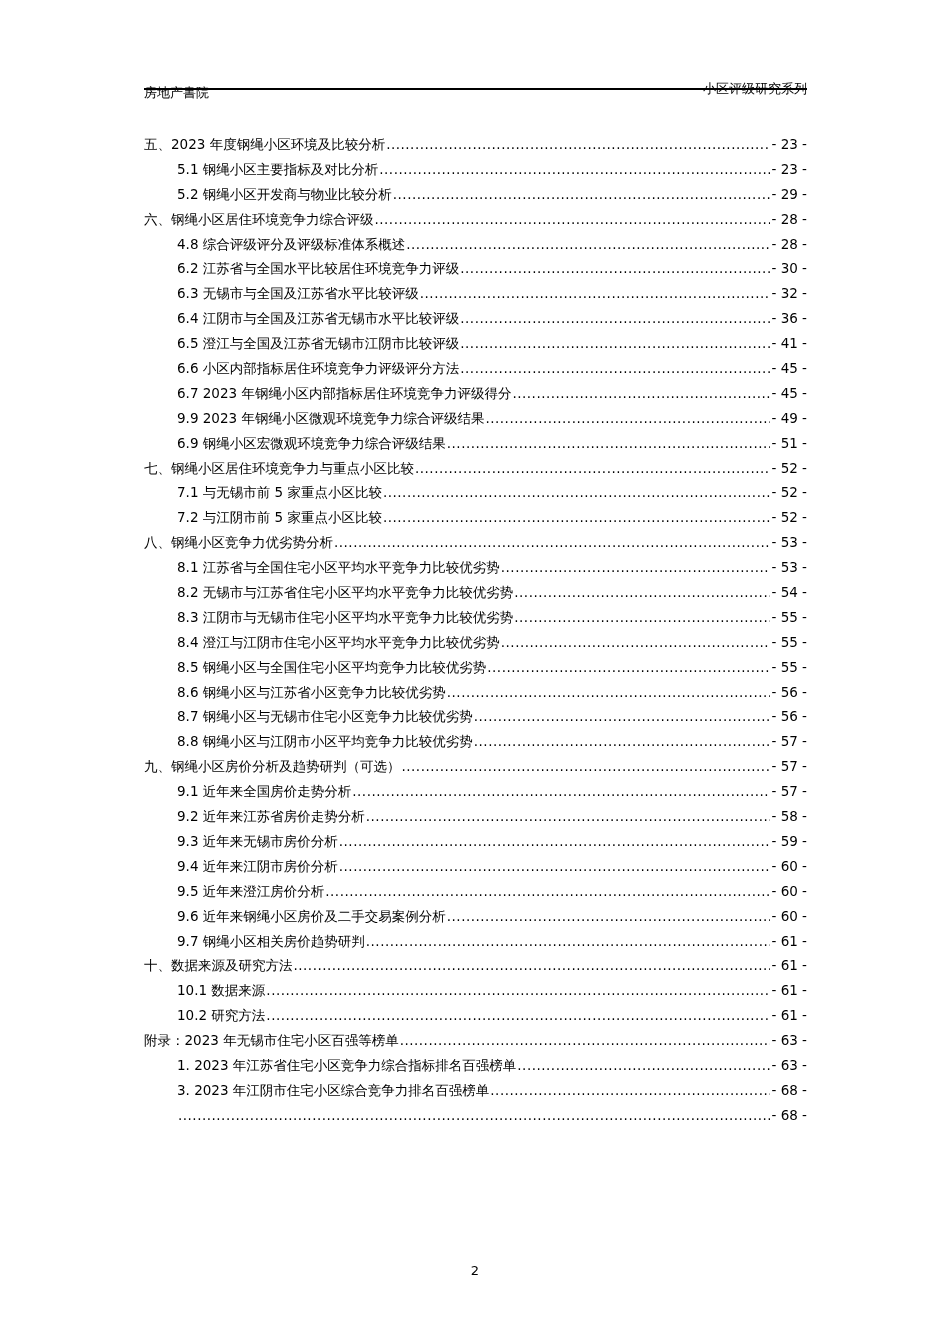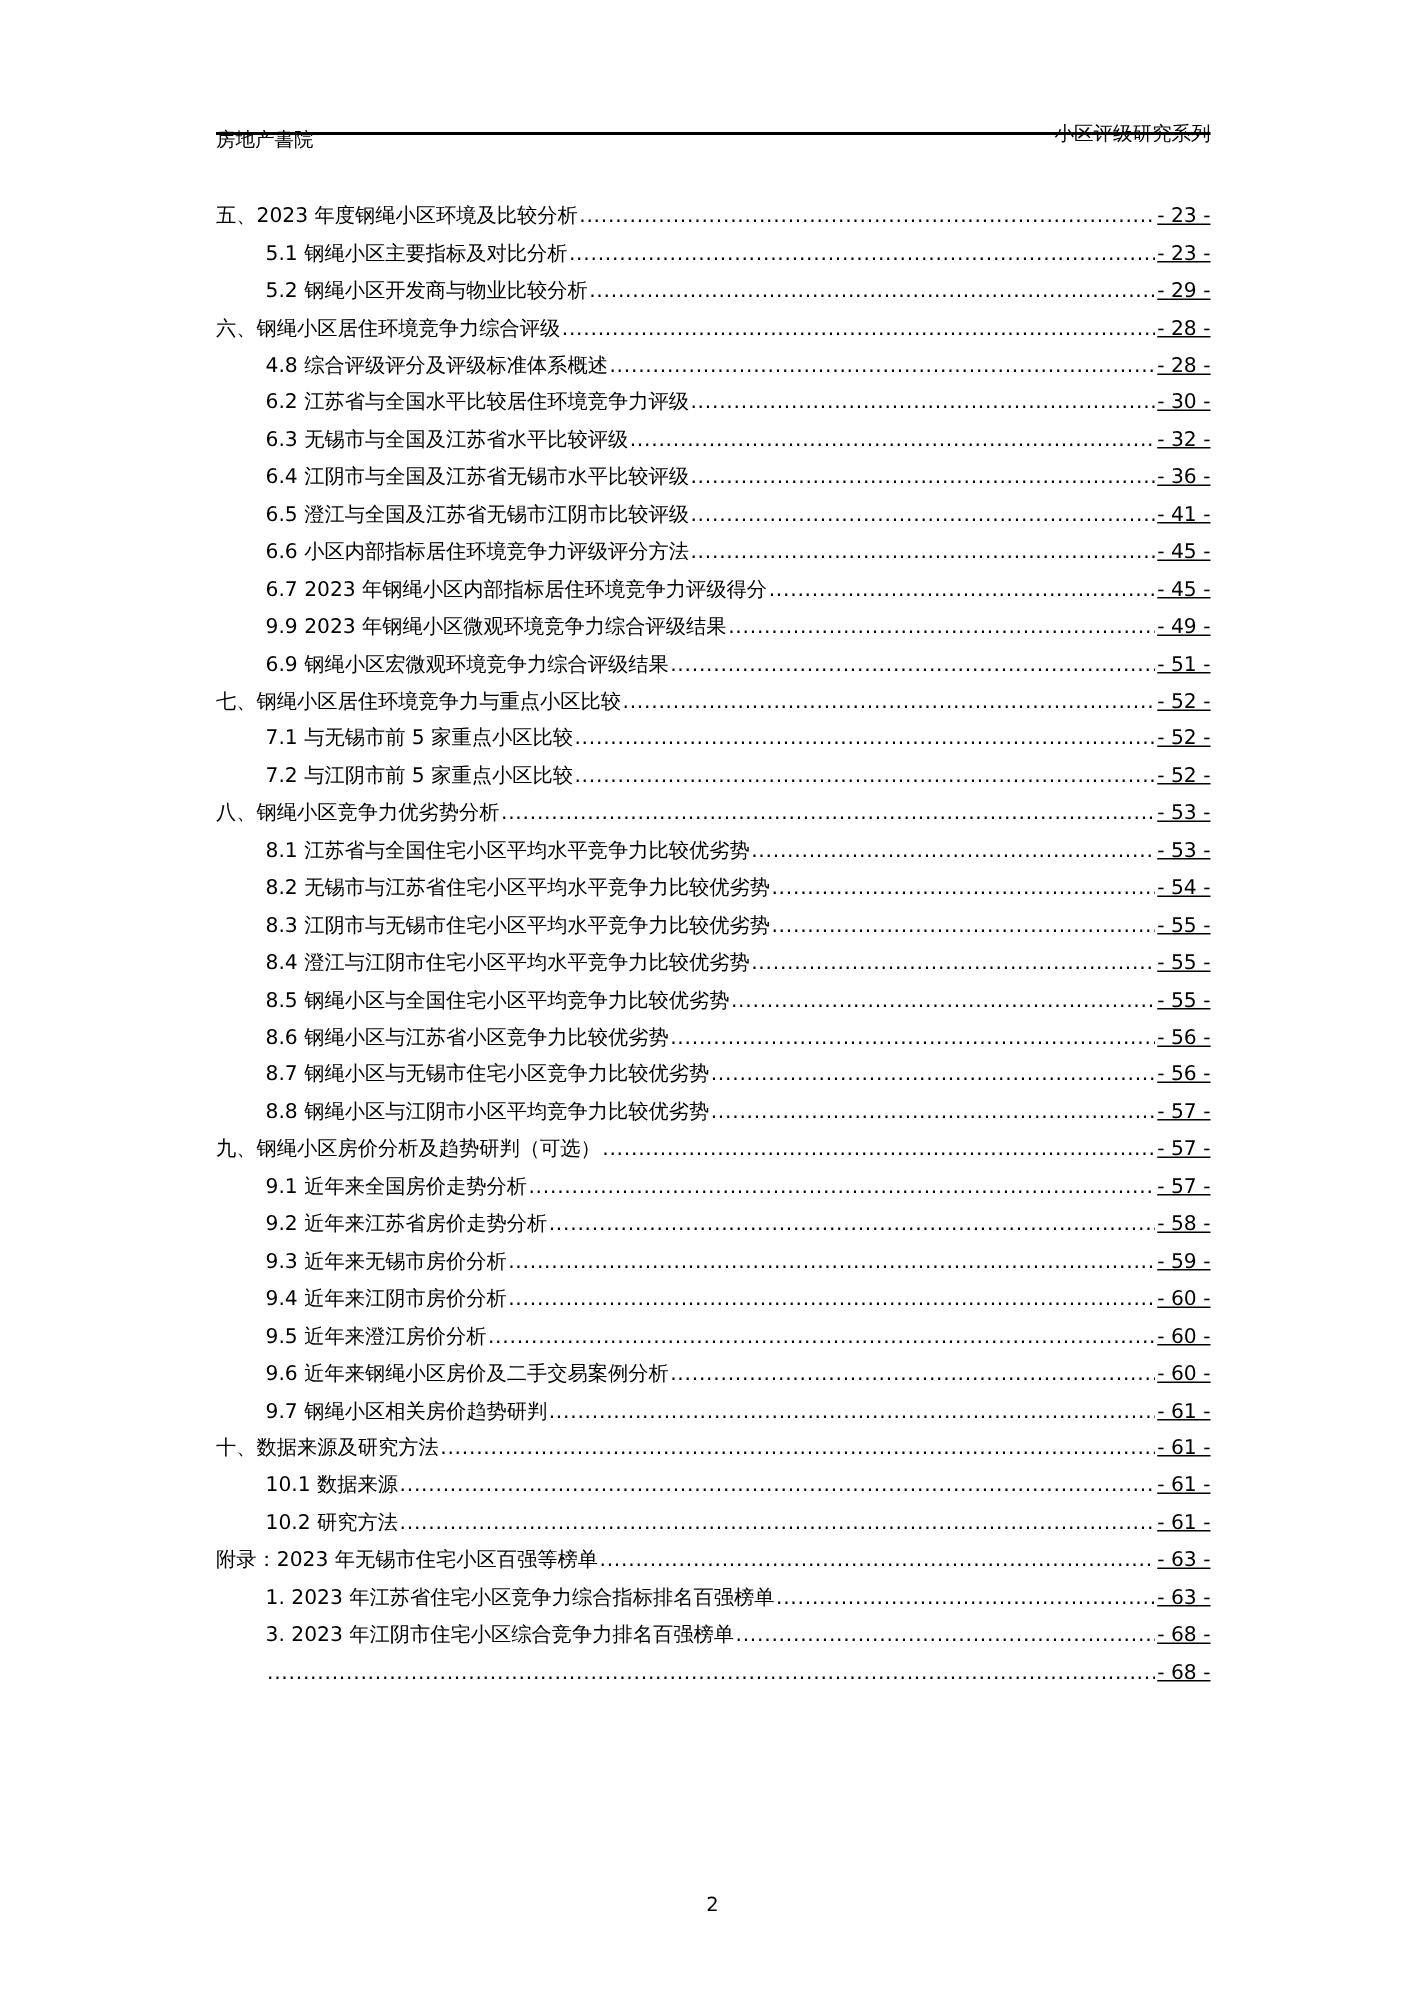--- a/index.html
+++ b/index.html
@@ -9,21 +9,21 @@
             border-bottom: 2px solid #000; font-size: 13px; }
   .header .left { position: absolute; left: 0; top: 16px; }
   .header .right { position: absolute; right: 0; top: 0; margin-top: 12px; }
   .toc { position: absolute; left: 144px; top: 100px; width: 663px; margin-top: 32px; }
   .row { display: flex; align-items: baseline; height: 24.9px; line-height: 24.9px;
          font-size: 13.5px; white-space: nowrap; }
   .row.l2 { padding-left: 33px; }
   .row .title { flex: 0 0 auto; }
   .row .dots { flex: 1 1 auto; overflow: hidden; margin: 0 1px; color: #000; letter-spacing: 0.5px; }
   .row .dots::before { content: "................................................................................................................................................................................................................"; }
-  .row .page { flex: 0 0 auto; text-decoration: underline; }
+  .row .page { flex: 0 0 auto; }
   .footer { position: absolute; left: 0; width: 950px; top: 1263px; text-align: center; font-size: 13px; }
 </style>
 </head>
 <body>
 
 <div class="header">
   <span class="left">房地产書院</span>
   <span class="right">小区评级研究系列</span>
 </div>
 

